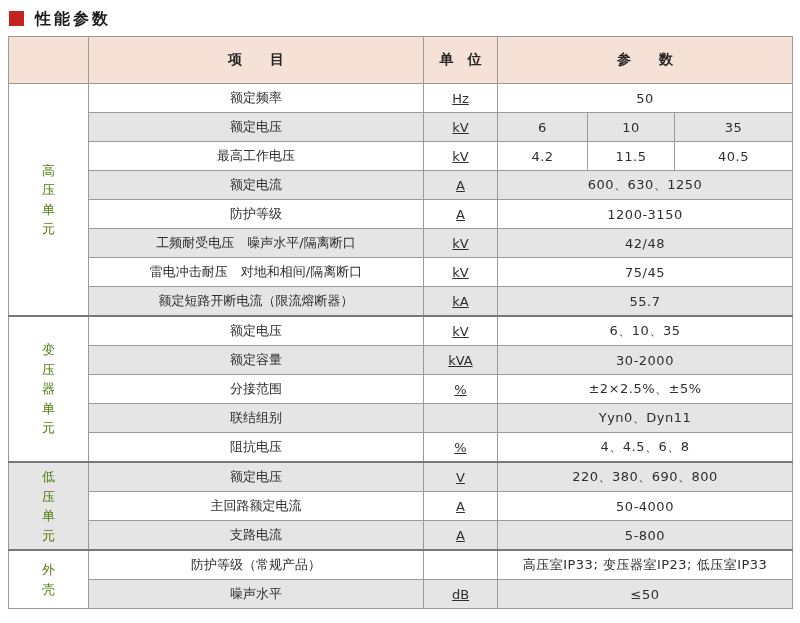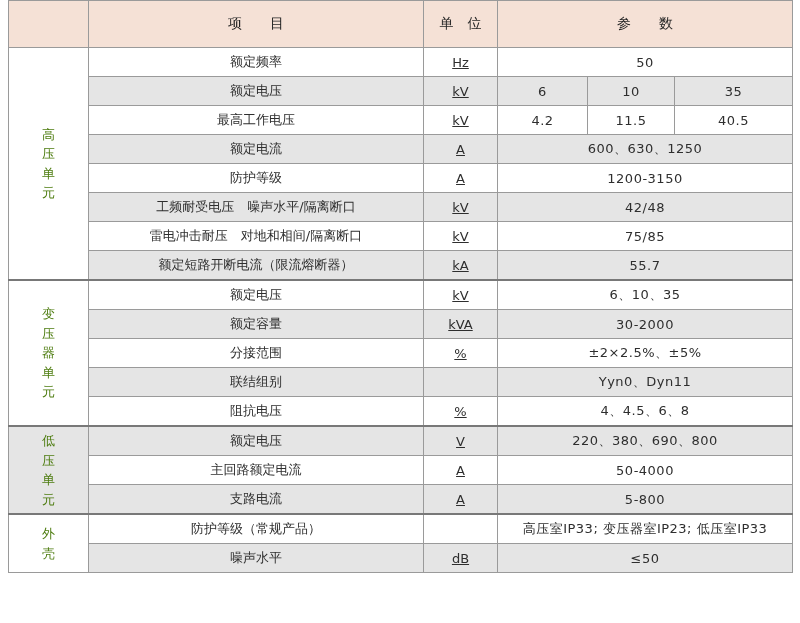--- a/index.html
+++ b/index.html
@@ -49,21 +49,21 @@
     vertical-align: middle;
     font-size: 13px;
     color: #2e2e2e;
     height: 28px;
     overflow: hidden;
     white-space: nowrap;
   }
   table.spec thead th {
     height: 46px;
     background: #f5e1d6;
-    font-weight: normal;
+    font-weight: bold;
     font-size: 14px;
     color: #262626;
   }
   tr.r-alt td { background: #e5e5e5; }
   td.group-cell { background: #ffffff; }
   tr.group-start td { border-top: 2px solid #787878; }
   .vtext {
     display: inline-block;
     width: 15px;
     word-break: break-all;
@@ -73,20 +73,24 @@
     color: #4d7c0f;
   }
   td.unit-cell { font-size: 13px; text-decoration: underline; }
   td.value-cell { letter-spacing: 0.5px; }
 </style>
 </head>
 <body>
 
 <div class="page">
 
+  <div class="title-bar">
+    <span class="red-square"></span>
+    <span class="title-text">性能参数</span>
+  </div>
 
   <table class="spec">
     <colgroup>
       <col style="width:80px">
       <col style="width:335px">
       <col style="width:74px">
       <col style="width:90px">
       <col style="width:87px">
       <col style="width:118px">
     </colgroup>
@@ -130,21 +134,21 @@
         <td class="value-cell" colspan="3">1200-3150</td>
       </tr>
       <tr class="r-alt">
         <td>工频耐受电压　噪声水平/隔离断口</td>
         <td class="unit-cell">kV</td>
         <td class="value-cell" colspan="3">42/48</td>
       </tr>
       <tr>
         <td>雷电冲击耐压　对地和相间/隔离断口</td>
         <td class="unit-cell">kV</td>
-        <td class="value-cell" colspan="3">75/85</td>
+        <td class="value-cell" colspan="3">75/45</td>
       </tr>
       <tr class="r-alt">
         <td>额定短路开断电流（限流熔断器）</td>
         <td class="unit-cell">kA</td>
         <td class="value-cell" colspan="3">55.7</td>
       </tr>
 
       <tr class="group-start">
         <td class="group-cell" rowspan="5"><span class="vtext">变压器单元</span></td>
         <td>额定电压</td>

